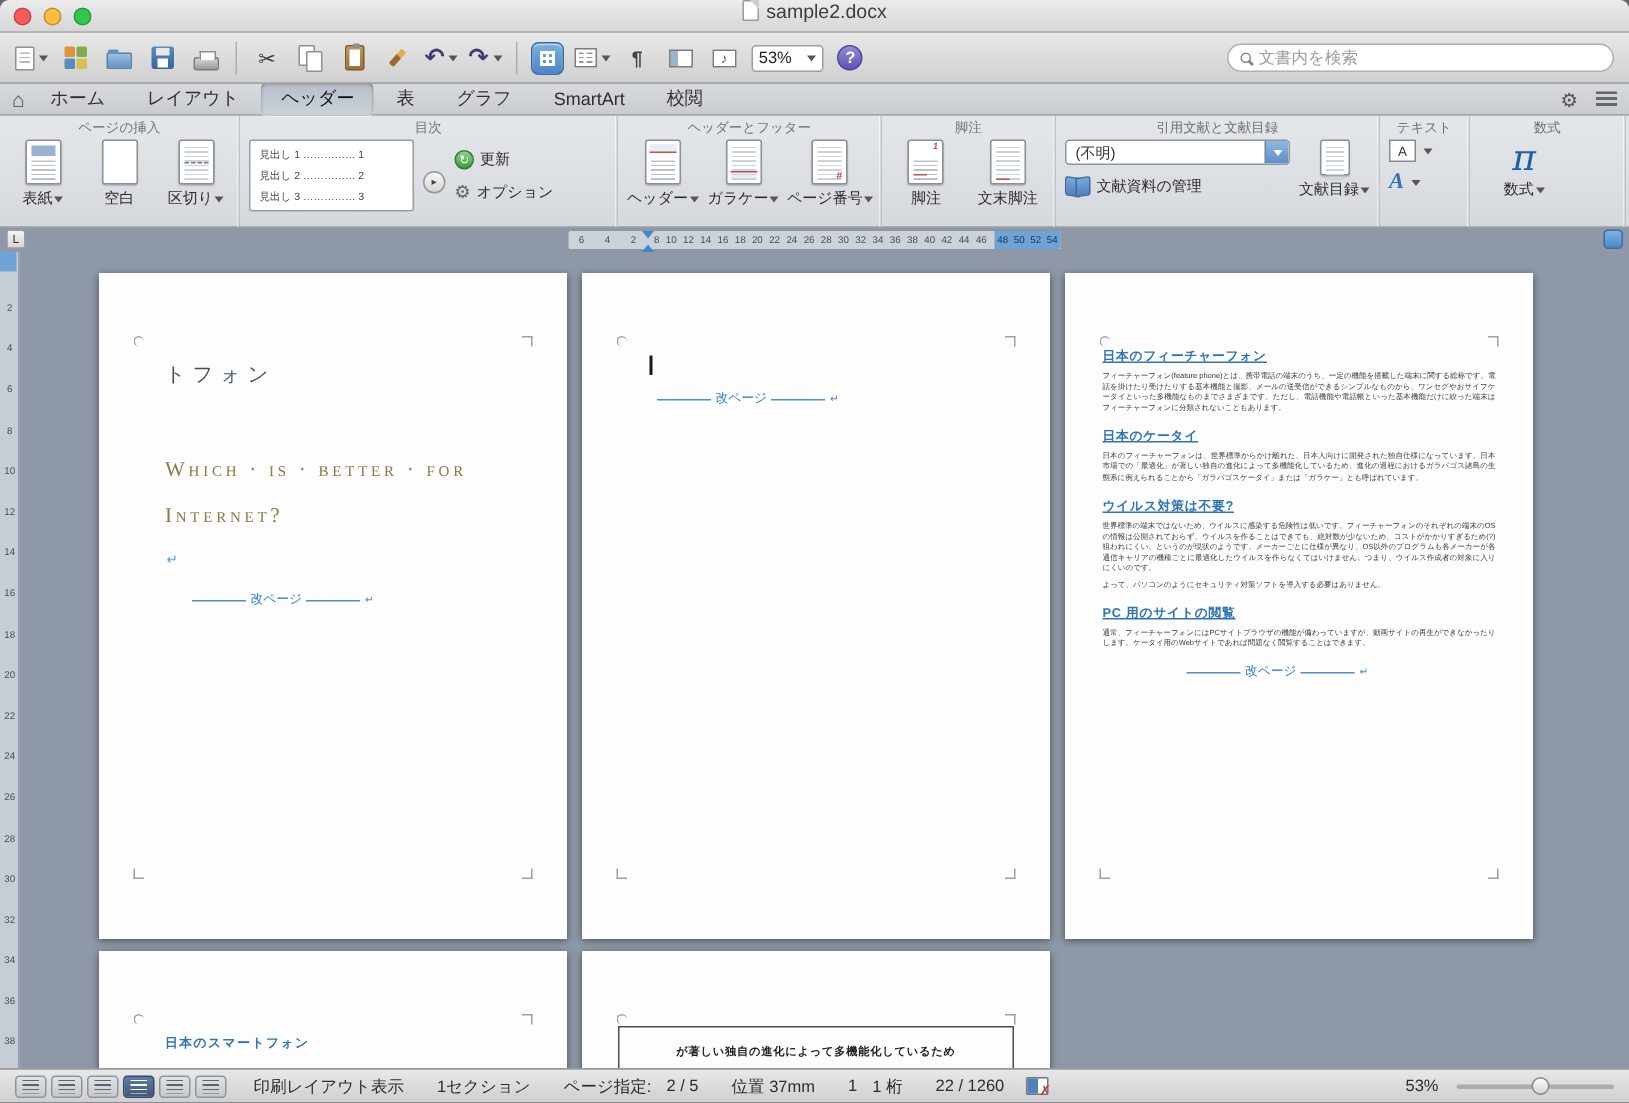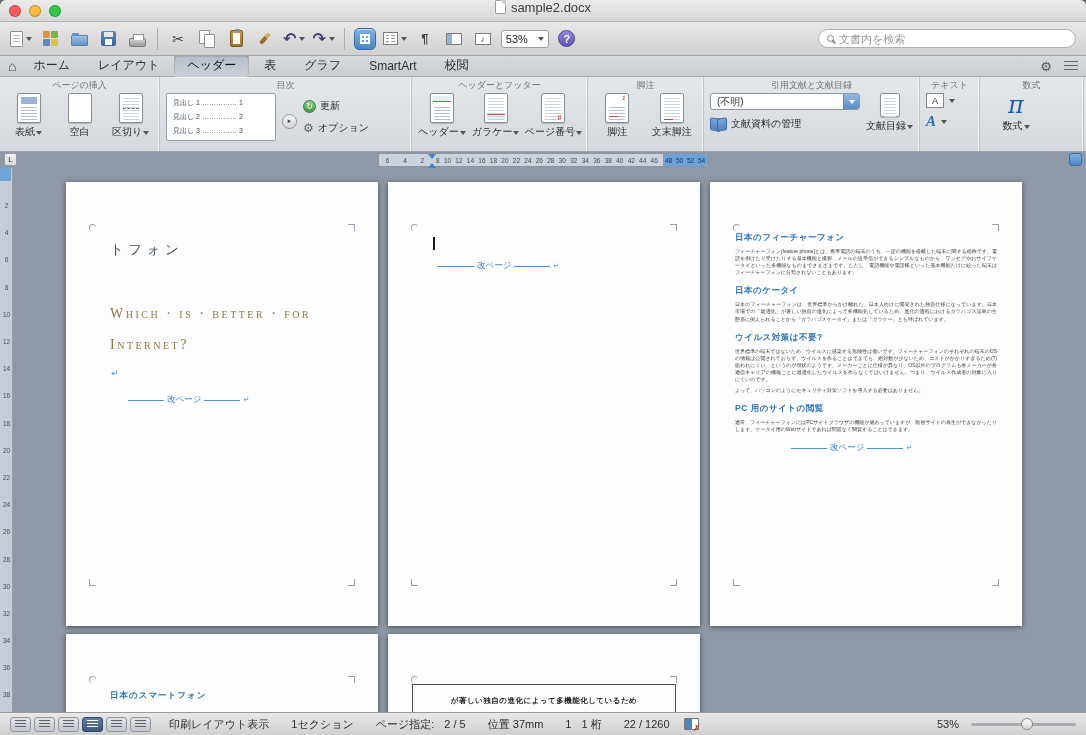--- a/index.html
+++ b/index.html
@@ -133,21 +133,21 @@
   .p1-sub{position:absolute;left:44px;top:116px;width:245px;font-family:"Liberation Serif","DejaVu Serif",serif;font-variant:small-caps;font-size:14px;letter-spacing:2.5px;color:#8b7a46;line-height:31px;white-space:nowrap;}
   .retmark{position:absolute;left:45px;top:186px;font-size:9px;color:#4a9ad4;}
   .pbreak{display:flex;align-items:center;gap:3px;color:#2f7bd4;font-size:8.5px;white-space:nowrap;}
   .pbreak .ln{width:36px;height:1px;background:#4a90d2;flex:none;}
   .pbreak .ret{font-size:7px;color:#4a90d2;}
   .pb-abs{position:absolute;}
   .p1-pb{left:62px;top:212px;}
   .p2-pb{left:50px;top:78px;}
   .cursor{position:absolute;left:45px;top:55px;width:1.5px;height:13px;background:#1a1a1a;}
   .p3content{position:absolute;left:25px;top:50px;width:262px;}
-  .dhead{font-size:8.5px;font-weight:bold;color:#2e74b5;letter-spacing:0.5px;margin:9px 0 4px;}
+  .dhead{font-size:8.5px;font-weight:bold;color:#2e74b5;letter-spacing:0.5px;margin:9px 0 4px;text-decoration:underline;}
   .dhead.first{margin-top:0;}
   .dbody{font-size:5px;line-height:7.1px;color:#3a3a3a;text-align:justify;}
   .dbody.cont{margin-top:4px;}
   .p3content .pbreak{margin:9px 0 0 56px;}
   .p4h{position:absolute;left:44px;top:56px;font-size:8.5px;font-weight:bold;color:#2e74b5;letter-spacing:1px;}
   .p5box{position:absolute;left:24px;top:50px;width:264px;height:150px;border:1px solid #4c4c4c;padding-top:11px;text-align:center;font-size:7.5px;font-weight:bold;color:#1e1e1e;letter-spacing:0.5px;}
 
   
   .statusbar{position:absolute;bottom:0;left:0;right:0;height:23px;background:linear-gradient(#e8e8e8,#cfcfcf);border-top:1px solid #999;display:flex;align-items:center;padding:0 10px;font-size:11px;color:#2d2d2d;gap:0;z-index:30;}
   .views{display:flex;gap:3px;margin-right:18px;}

